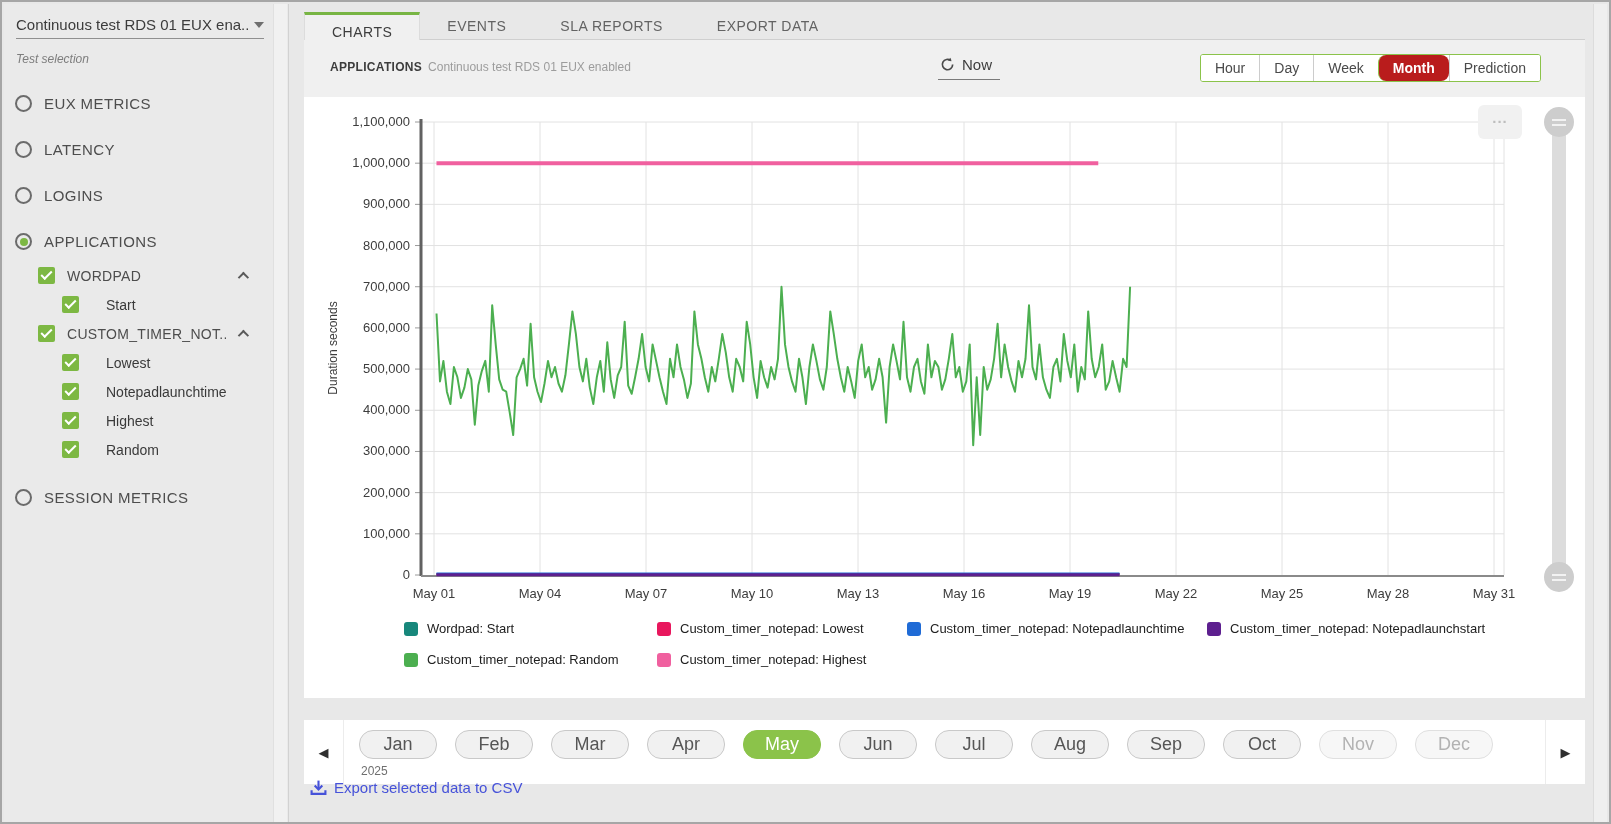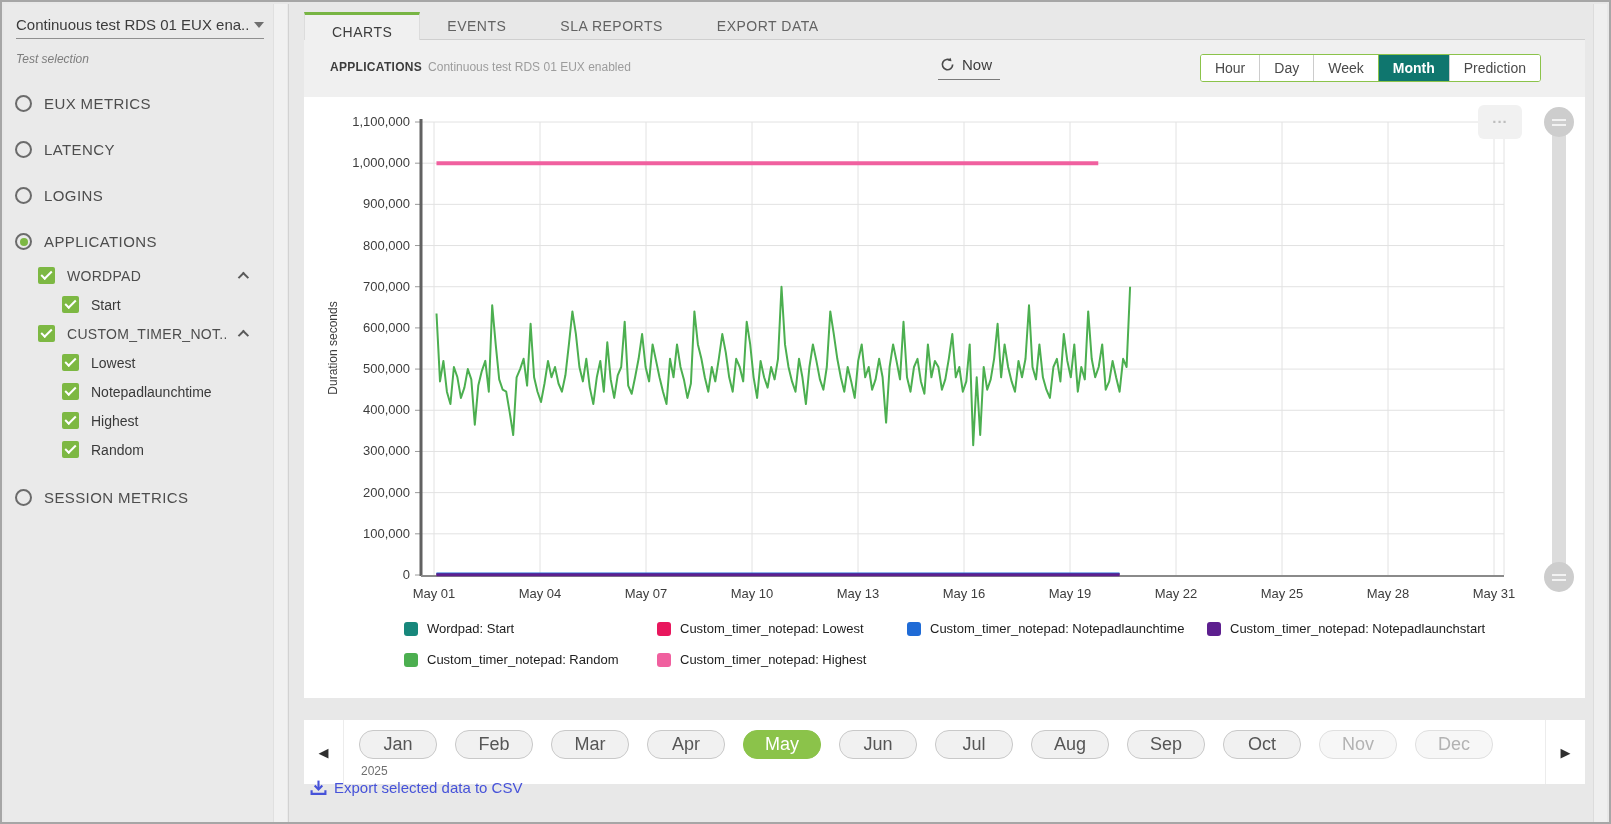--- a/index.html
+++ b/index.html
@@ -23,21 +23,21 @@
   .test-select-label { font-size:12px; font-style:italic; color:#7d7d7d; margin-top:13px; }
 
   .nav { position:absolute; left:0; top:80px; width:262px; }
   .nav-radio-row { display:flex; align-items:center; gap:12px; padding:11px 0 11px 11px; cursor:pointer; }
   .nav-radio-row + .nav-radio-row, .nav-gap { margin-top:7px;align-items:center; }
   .radio { width:17px; height:17px; border:2px solid #6b6b6b; border-radius:50%; position:relative; flex:none; background:#eaeaea; }
   .radio.sel::after { content:""; position:absolute; left:2.5px; top:2.5px; width:8px; height:8px;
     border-radius:50%; background:#7db843; }
   .nav-radio-label { font-size:15px; color:#4d4d4d; letter-spacing:.4px; }
   .group-row { display:flex; align-items:center; gap:12px; padding:6px 14px 6px 34px; cursor:pointer; }
-  .child-row { display:flex; align-items:center; gap:12px; padding:6px 0 6px 58px; cursor:pointer; }
+  .child-row { display:flex; align-items:center; gap:27px; padding:6px 0 6px 58px; cursor:pointer; }
   .checkbox { width:17px; height:17px; background:#7db843; border-radius:2px; position:relative; flex:none; }
   .checkbox::after { content:""; position:absolute; left:3px; top:4px; width:9px; height:4px;
     border-left:2px solid #fff; border-bottom:2px solid #fff; transform:rotate(-45deg); }
   .group-label { font-size:14px; color:#4d4d4d; letter-spacing:.3px; flex:1; white-space:nowrap; overflow:hidden; }
   .child-label { font-size:14px; color:#3a3a3a; }
   .chevron-up { width:8px; height:8px; border-top:2px solid #5a5a5a; border-right:2px solid #5a5a5a;
     transform:rotate(-45deg) translateY(2px); margin-right:6px; flex:none; }
 
   
   #tabs { position:absolute; left:302px; top:10px; width:1281px; height:28px; display:flex;
@@ -55,21 +55,21 @@
     border-bottom:1px solid #7a7a7a; padding:2px 8px 6px 2px; cursor:pointer; }
   .now-btn span { font-size:15px; color:#3d3d3d; }
   .date-field { position:absolute; left:718px; top:12px; width:193px; border-bottom:1px solid #7a7a7a;
     display:flex; align-items:center; justify-content:space-between; padding:2px 2px 7px 2px; cursor:pointer; }
   .date-field span { font-size:16px; color:#3d3d3d; }
   .range-group { position:absolute; right:44px; top:14px; display:flex; border:1px solid #8bc34a;
     border-radius:3px; overflow:hidden; background:#fff; }
   .range-btn { padding:5px 14px; font-size:14px; color:#4a4a4a; background:#fff; cursor:pointer;
     border-left:1px solid #ccc; white-space:nowrap; }
   .range-btn:first-child { border-left:none; }
-  .range-btn.active { background:#0f766e; color:#fff; font-weight:bold; border-left-color:#8bc34a; }
+  .range-btn.active { background:#b91c1c; color:#fff; font-weight:bold; border-left-color:#8bc34a;border-radius:8px; }
 
   
   #chart-card { position:absolute; left:302px; top:95px; width:1281px; height:601px; background:#fff; }
   #chart-svg { position:absolute; left:0; top:0; }
   .y-axis-title { position:absolute; left:-51px; top:244px; width:160px; text-align:center;
     font-size:12px; color:#3d3d3d; transform:rotate(-90deg); }
   .chart-menu-btn { position:absolute; left:1174px; top:8px; width:44px; height:34px; background:#f1f1f1;
     border-radius:6px; color:#bdbdbd; font-size:15px; font-weight:bold; text-align:center; line-height:26px;
     cursor:pointer; letter-spacing:1px; }
   .vslider-track { position:absolute; left:1248px; top:25px; width:14px; height:462px; background:#dcdcdc;

